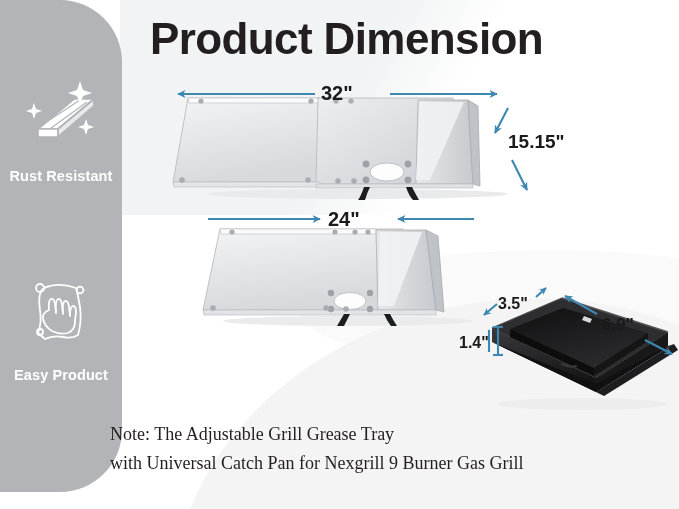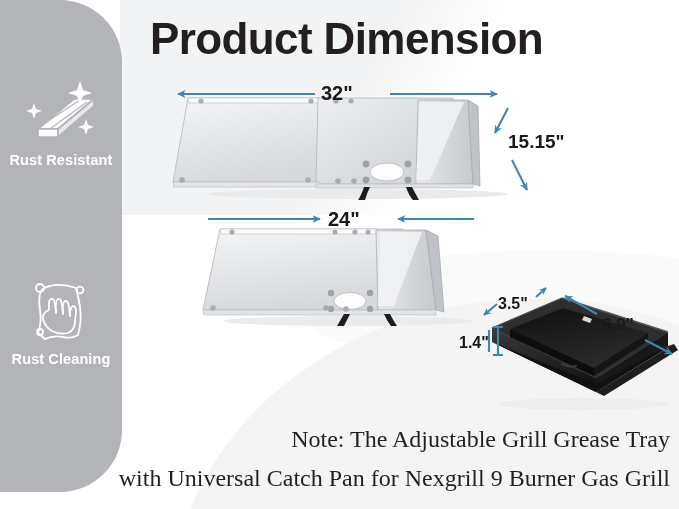--- a/index.html
+++ b/index.html
@@ -66,21 +66,21 @@
     height: 72px;
     display: flex;
     align-items: center;
     justify-content: center;
   }
   .feature-label {
     font-size: 14.5px;
     font-weight: bold;
     color: #ffffff;
     letter-spacing: 0.1px;
-    margin-top: 2px;
+    margin-top: 18px;
     white-space: nowrap;
   }
 
   
   #title {
     position: absolute;
     left: 7px; top: 14px;
     width: 679px;
     text-align: center;
     font-size: 44px;
@@ -118,23 +118,23 @@
     left: 0; top: 0;
     z-index: 6;
     pointer-events: none;
   }
 
   
   #note {
     position: absolute;
     left: 110px; top: 420px;
     width: 560px;
-    text-align: right;
+    text-align: left;
     font-family: "Liberation Serif", serif;
-    font-size: 24px;
+    font-size: 18px;
     color: #231f20;
     line-height: 1.62;
     z-index: 6;
   }
   #note .line { display: block; }
 </style>
 </head>
 <body>
 
 <div id="page">
@@ -174,21 +174,21 @@
             <path d="M38 34 Q37 24 40 22 Q43 21 44 28 L45 37"></path>
             <path d="M45 35 Q44 26 47 24 Q50 23 51 30 L52 39"></path>
             <path d="M52 38 Q52 30 55 29 Q58 29 58 35 L57 44"></path>
             <path d="M31 33 Q24 36 25 42 Q27 50 34 54 Q42 58 50 56 Q57 53 57 45"></path>
             <circle cx="22" cy="11" r="4"></circle>
             <circle cx="62" cy="13" r="3.4"></circle>
             <circle cx="22" cy="55" r="3"></circle>
           </g>
         </svg>
       </div>
-      <div class="feature-label">Rust Cleaning</div>
+      <div class="feature-label">Easy Product</div>
     </div>
   </div>
 
   <div id="title">Product Dimension</div>
 
   <div class="prod" id="tray1">
     <svg width="360" height="108" viewBox="0 0 360 108">
       <defs>
         <linearGradient id="g1a" x1="0" y1="0" x2="0.3" y2="1">
           <stop offset="0%" stop-color="#f3f4f5"></stop>

